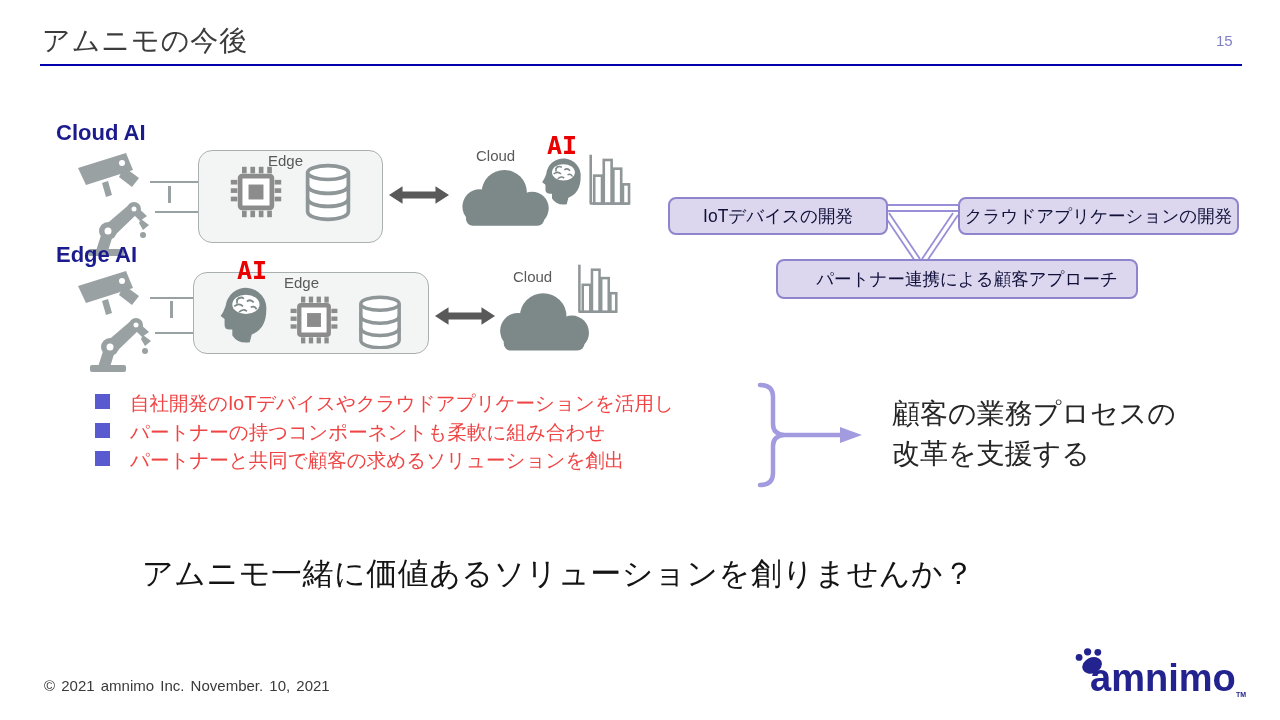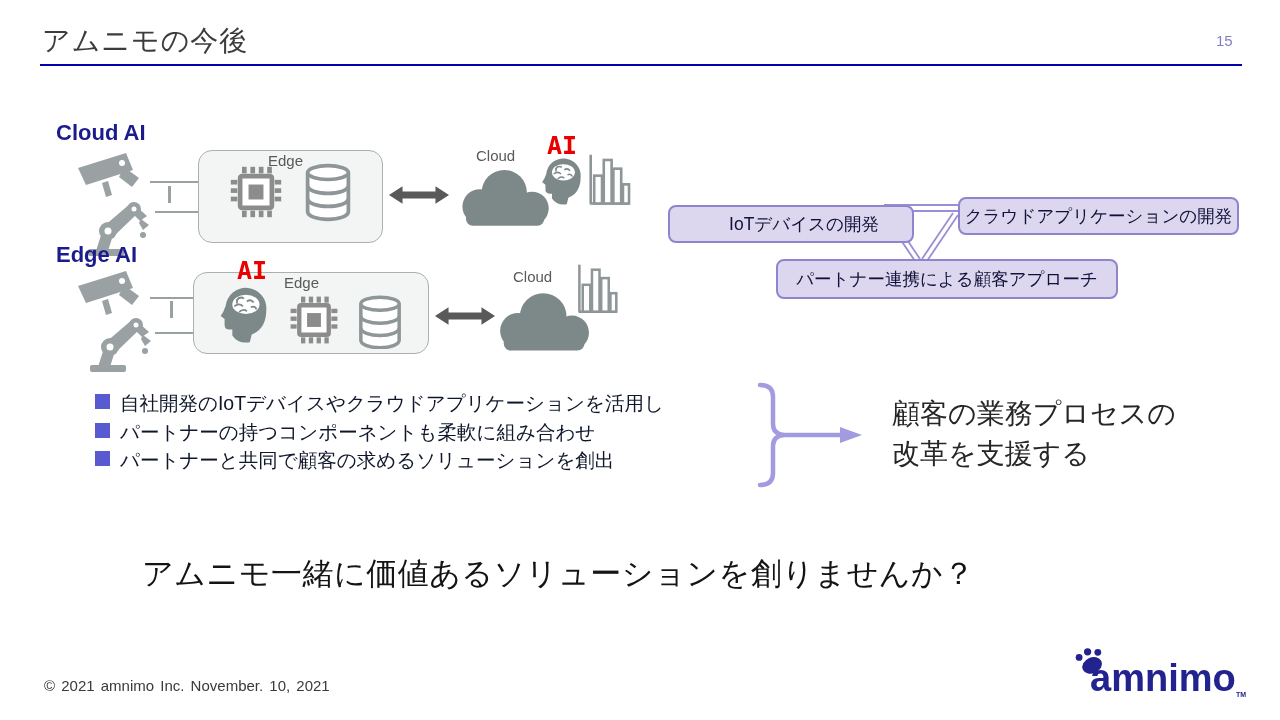--- a/index.html
+++ b/index.html
@@ -20,21 +20,21 @@
   .ai-red{font-size:25px;font-weight:bold;color:#e90000;font-family:"DejaVu Sans Mono","Liberation Mono",monospace;}
   .conn{background:#9aa1a3;}
   
   .lavbox{background:#dcd7ee;border:2px solid #8f85cd;border-radius:8px;
     display:flex;align-items:center;justify-content:center;
     font-size:17.5px;color:#10103a;white-space:nowrap;}
   
   .bullets{left:95px;top:390px;display:flex;flex-direction:column;}
   .bullet-row{display:flex;align-items:flex-start;height:28.5px;}
   .bullet-sq{width:15px;height:15px;background:#5a5ad0;margin:4px 10px 0 0;flex:none;}
-  .bullet-text{font-size:19.5px;color:#0f172a;white-space:nowrap;}
+  .bullet-text{font-size:19.5px;color:#ef4444;white-space:nowrap;margin-left:10px;}
   
   .outcome{left:892px;top:394px;font-size:28px;color:#262626;line-height:40px;white-space:nowrap;}
   
   .message{left:142px;top:553px;font-size:31px;color:#141414;letter-spacing:0.5px;white-space:nowrap;}
   
   .footer{left:44px;top:677px;font-size:15px;color:#3a3a3a;word-spacing:2px;}
   
   .logo{left:1078px;top:651px;width:170px;height:58px;}
   .logo-text{position:absolute;left:12px;top:6px;font-size:38px;font-weight:bold;color:#23238f;letter-spacing:0px;}
   .logo-tm{position:absolute;left:158px;top:40px;font-size:7px;color:#23238f;font-weight:bold;}
@@ -232,23 +232,23 @@
   <svg class="abs" style="left:856px;top:193px;" width="130" height="74" viewBox="0 0 130 74">
     <g stroke="#998fd6" stroke-width="1.8" fill="none">
       <line x1="28" y1="12" x2="102" y2="12"></line>
       <line x1="28" y1="18" x2="102" y2="18"></line>
       <line x1="28" y1="22" x2="59" y2="68"></line>
       <line x1="33" y1="20" x2="64" y2="66"></line>
       <line x1="102" y1="22" x2="71" y2="68"></line>
       <line x1="97" y1="20" x2="66" y2="66"></line>
     </g>
   </svg>
-  <div class="abs lavbox" style="left:668px;top:205px;width:216px;height:34px;padding-left:26px;">IoTデバイスの開発</div>
+  <div class="abs lavbox" style="left:668px;top:197px;width:216px;height:34px;">IoTデバイスの開発</div>
   <div class="abs lavbox" style="left:958px;top:197px;width:277px;height:34px;">クラウドアプリケーションの開発</div>
-  <div class="abs lavbox" style="left:776px;top:259px;width:338px;height:36px;">パートナー連携による顧客アプローチ</div>
+  <div class="abs lavbox" style="left:776px;top:259px;width:338px;height:36px;padding-left:20px;">パートナー連携による顧客アプローチ</div>
 
   <div class="abs bullets">
     <div class="bullet-row">
       <span class="bullet-sq"></span>
       <span class="bullet-text">自社開発のIoTデバイスやクラウドアプリケーションを活用し</span>
     </div>
     <div class="bullet-row">
       <span class="bullet-sq"></span>
       <span class="bullet-text">パートナーの持つコンポーネントも柔軟に組み合わせ</span>
     </div>

